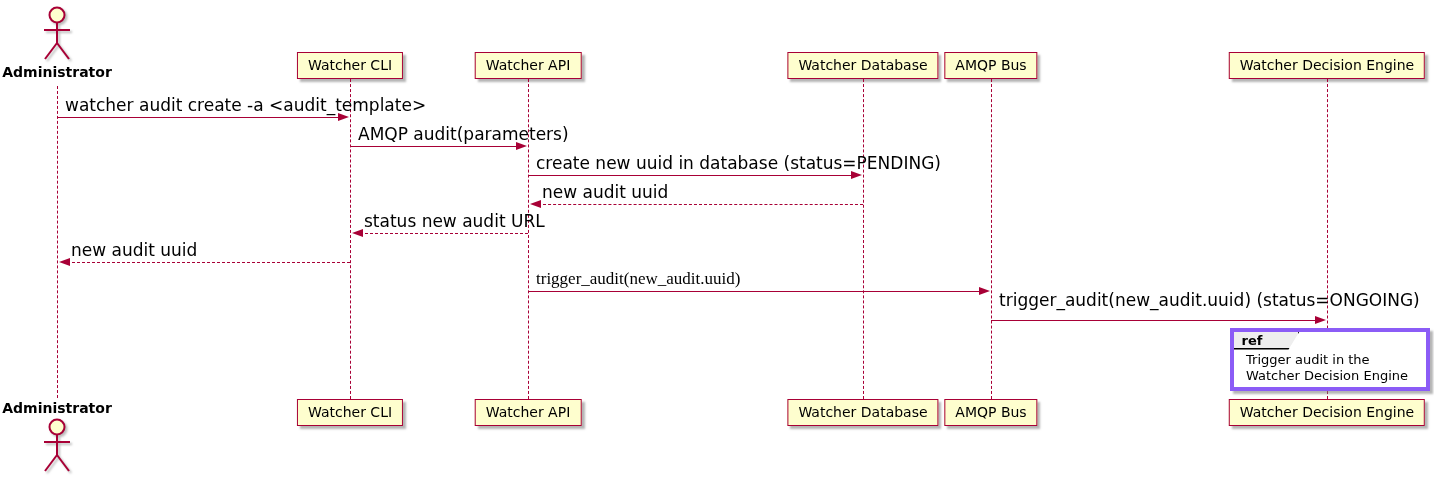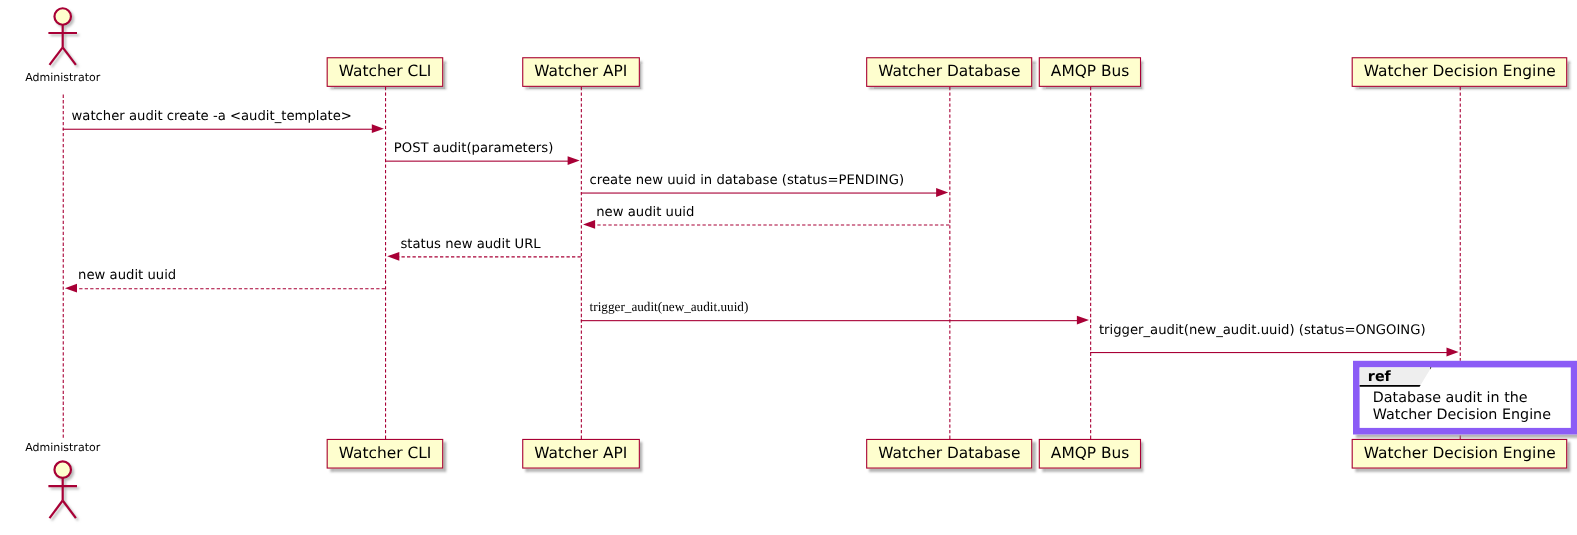--- a/index.html
+++ b/index.html
@@ -32,54 +32,55 @@
   .actor-wrap {
     position: absolute;
     transform: translateX(-50%);
     display: flex;
     flex-direction: column;
     align-items: center;
   }
   .actor-label {
     position: absolute;
     transform: translateX(-50%);
-    font-size: 10px;
+    font-size: 14px;
     line-height: 16px;
     white-space: nowrap;
+    font-weight: bold;
   }
   .actor-figure { filter: drop-shadow(2.5px 2.5px 1px rgba(120,120,120,0.5)); }
   .message-line {
     position: absolute;
     height: 0;
     border-top: 1px solid #A80036;
   }
   .message-line.dashed { border-top-style: dashed; }
   .arrow-head {
     position: absolute;
     width: 0; height: 0;
     border-top: 4.5px solid transparent;
     border-bottom: 4.5px solid transparent;
   }
   .arrow-head.right { border-left: 11px solid #A80036; }
   .arrow-head.left  { border-right: 11px solid #A80036; }
   .message-label {
     position: absolute;
-    font-size: 12px;
+    font-size: 17px;
     line-height: 16px;
     white-space: nowrap;
     text-align: center;
   }
   #ref-box {
     position: absolute;
     left: 1230px;
     top: 328px;
     width: 192px;
     height: 55px;
     background: #ffffff;
-    border: 6px solid #8b5cf6;
+    border: 4px solid #8b5cf6;
     box-shadow: 3px 3px 2px rgba(120,120,120,0.55);
   }
   #ref-tab {
     position: absolute;
     left: -0.5px; top: -0.5px;
     width: 66px;
     height: 18px;
     background: #EEEEEE;
     border-right: 2px solid #000000;
     border-bottom: 2px solid #000000;
@@ -143,21 +144,21 @@
       <div class="participant-box" style="left: 1327px; top: 52px;">Watcher Decision Engine</div>
       <div class="participant-box" style="left: 1327px; top: 399px;">Watcher Decision Engine</div>
       <div class="lifeline" style="left: 1327px; top: 79px; height: 320px;"></div>
     </div>
   <div id="messages-layer">
       <div class="message-line" style="left: 57px; top: 117px; width: 283px;"></div>
       <div class="arrow-head right" style="top: 113px; left: 338px;"></div>
       <div class="message-label" style="top: 97px; left: 65px;">watcher audit create -a &lt;audit_template&gt;</div>
       <div class="message-line" style="left: 350px; top: 146px; width: 168px;"></div>
       <div class="arrow-head right" style="top: 142px; left: 516px;"></div>
-      <div class="message-label" style="top: 126px; left: 358px;">POST audit(parameters)</div>
+      <div class="message-label" style="top: 126px; left: 358px;">AMQP audit(parameters)</div>
       <div class="message-line" style="left: 528px; top: 175px; width: 325px;"></div>
       <div class="arrow-head right" style="top: 171px; left: 851px;"></div>
       <div class="message-label" style="top: 155px; left: 536px;">create new uuid in database (status=PENDING)</div>
       <div class="message-line dashed" style="left: 538px; top: 204px; width: 325px;"></div>
       <div class="arrow-head left" style="top: 200px; left: 530px;"></div>
       <div class="message-label" style="top: 184px; left: 542px;">new audit uuid</div>
       <div class="message-line dashed" style="left: 360px; top: 233px; width: 168px;"></div>
       <div class="arrow-head left" style="top: 229px; left: 352px;"></div>
       <div class="message-label" style="top: 213px; left: 364px;">status new audit URL</div>
       <div class="message-line dashed" style="left: 67px; top: 262px; width: 283px;"></div>
@@ -167,17 +168,17 @@
       <div class="arrow-head right" style="top: 287px; left: 979px;"></div>
       <div class="message-label" style="top: 271px; left: 536px; font-family: Liberation Serif, serif;">trigger_audit(new_audit.uuid)</div>
       <div class="message-line" style="left: 991px; top: 320px; width: 326px;"></div>
       <div class="arrow-head right" style="top: 316px; left: 1315px;"></div>
       <div class="message-label" style="top: 292px; left: 999px;">trigger_audit(new_audit.uuid) (status=ONGOING)</div>
     </div>
 
   <div id="ref-box">
     <div id="ref-tab">ref</div>
     <div id="ref-body">
-      <div class="ref-line">Database audit in the</div>
+      <div class="ref-line">Trigger audit in the</div>
       <div class="ref-line">Watcher Decision Engine</div>
     </div>
   </div>
 </div>
 
 </body></html>

